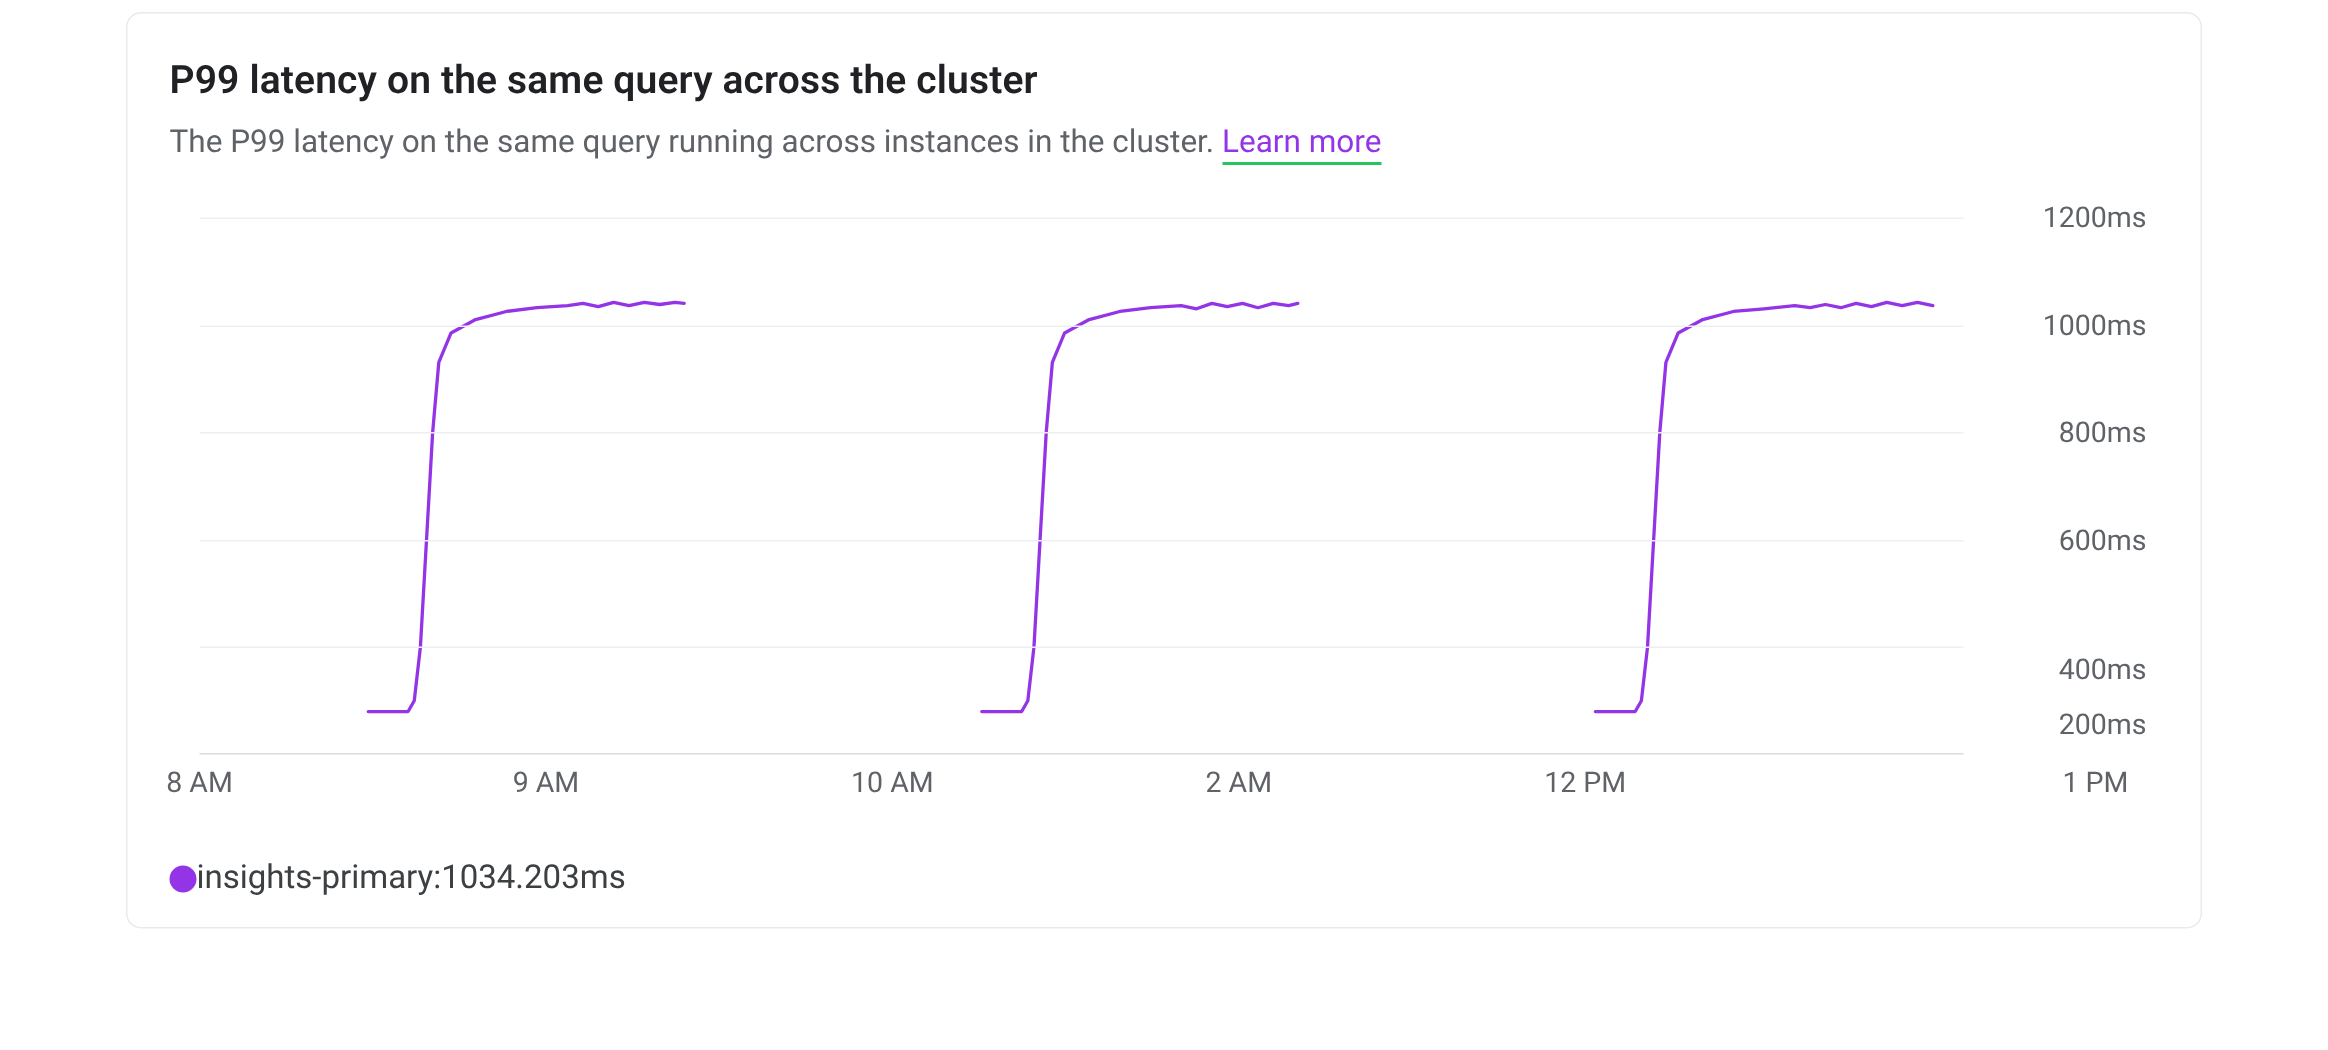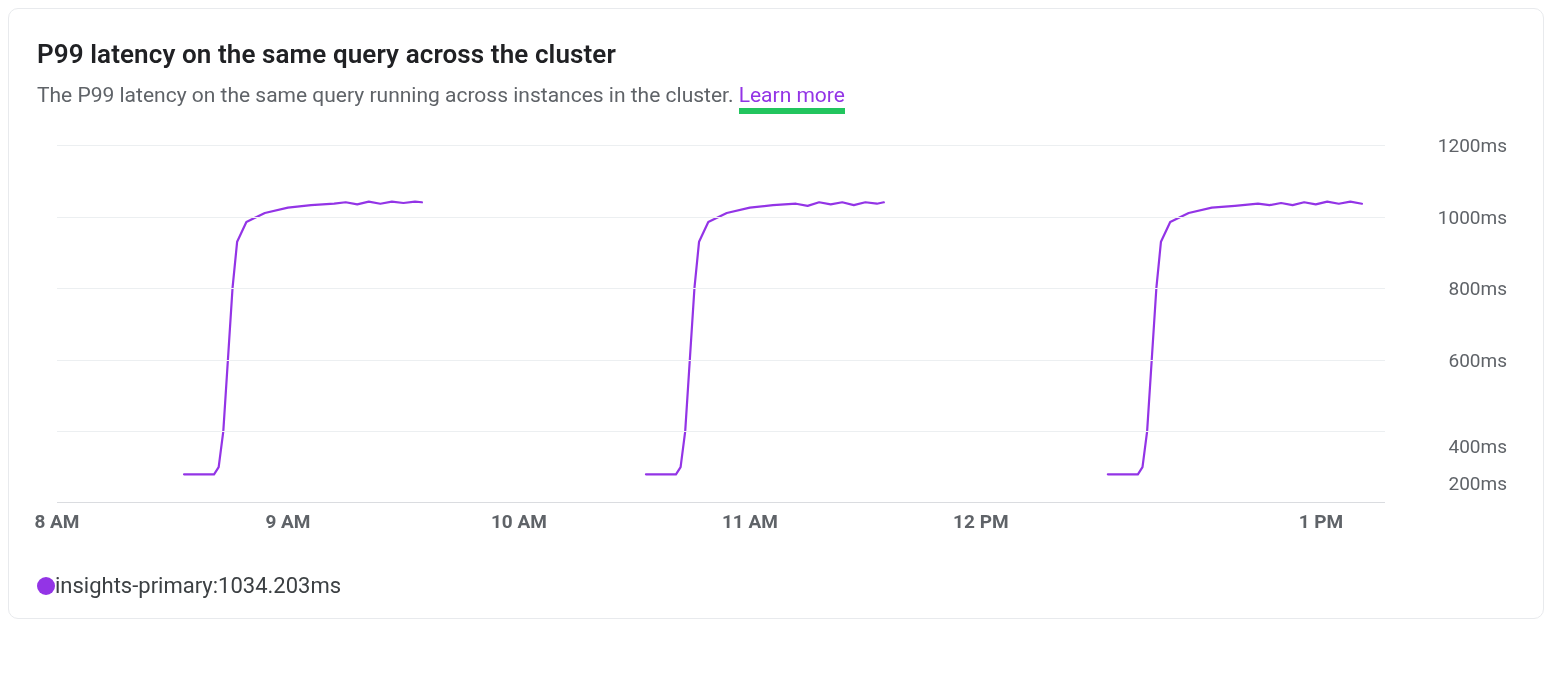--- a/index.html
+++ b/index.html
@@ -3,21 +3,21 @@
 <meta charset="utf-8">
 <style>
   * { box-sizing: border-box; }
   html, body {
     margin: 0; padding: 0;
     font-family: Roboto, "Helvetica Neue", Arial, sans-serif;
     background: #fff;
     color: #202124;
   }
   .card {
-    width: 1536px;
+    width: 1384px;
     margin: 8px auto;
     border: 1px solid #e8eaed;
     border-radius: 10px;
     padding: 24px 28px 20px 28px;
     background: #fff;
   }
   .title {
     font-size: 26px;
     font-weight: 600;
     color: #202124;
@@ -25,21 +25,21 @@
     letter-spacing: 0.1px;
   }
   .subtitle {
     font-size: 21px;
     color: #5f6368;
     margin: 0 0 28px 0;
   }
   .subtitle a {
     color: #9334e6;
     text-decoration: none;
-    border-bottom: 6px solid #22c55e;
+    border-bottom: 2px solid #22c55e;
     padding-bottom: 1px;
   }
   .chart-wrap {
     position: relative;
     width: 100%;
     height: 420px;
   }
   .plot-area {
     position: absolute;
     left: 20px;
@@ -70,21 +70,20 @@
     transform: translateY(-50%);
     pointer-events: none;
   }
   .xtick {
     position: absolute;
     bottom: 22px;
     font-size: 19px;
     color: #5f6368;
     transform: translateX(-50%);
     white-space: nowrap;
-    font-weight: bold;
   }
   .svg-lines {
     position: absolute;
     left: 0; top: 0; width: 100%; height: 100%;
     overflow: visible;
   }
   .series-path {
     fill: none;
     stroke: #9334e6;
     stroke-width: 2.2;
@@ -134,21 +133,21 @@
 
   <div class="ytick" style="top: 348px;">200ms</div>
       <div class="ytick" style="top: 311px; margin-left: 44px;">400ms</div>
       <div class="ytick" style="top: 224.8px;">600ms</div>
       <div class="ytick" style="top: 153.2px;">800ms</div>
       <div class="ytick" style="top: 81.6px;">1000ms</div>
       <div class="ytick" style="top: 10px;">1200ms</div>
       <div class="xtick" style="left: 20px;">8 AM</div>
       <div class="xtick" style="left: 250.957px; margin-top: 36px;">9 AM</div>
       <div class="xtick" style="left: 481.913px;">10 AM</div>
-      <div class="xtick" style="left: 712.87px;">11 AM</div>
+      <div class="xtick" style="left: 712.87px;">2 AM</div>
       <div class="xtick" style="left: 943.826px; margin-top: 40px;">12 PM</div>
       <div class="xtick" style="left: 1245px; margin-left: 39px;">1 PM</div>
     </div>
 
   <div class="legend">
     <span class="dot"></span>
     <span>insights-primary</span>
       <span>:</span>
     <span class="val">1034.203ms</span>
   </div>

